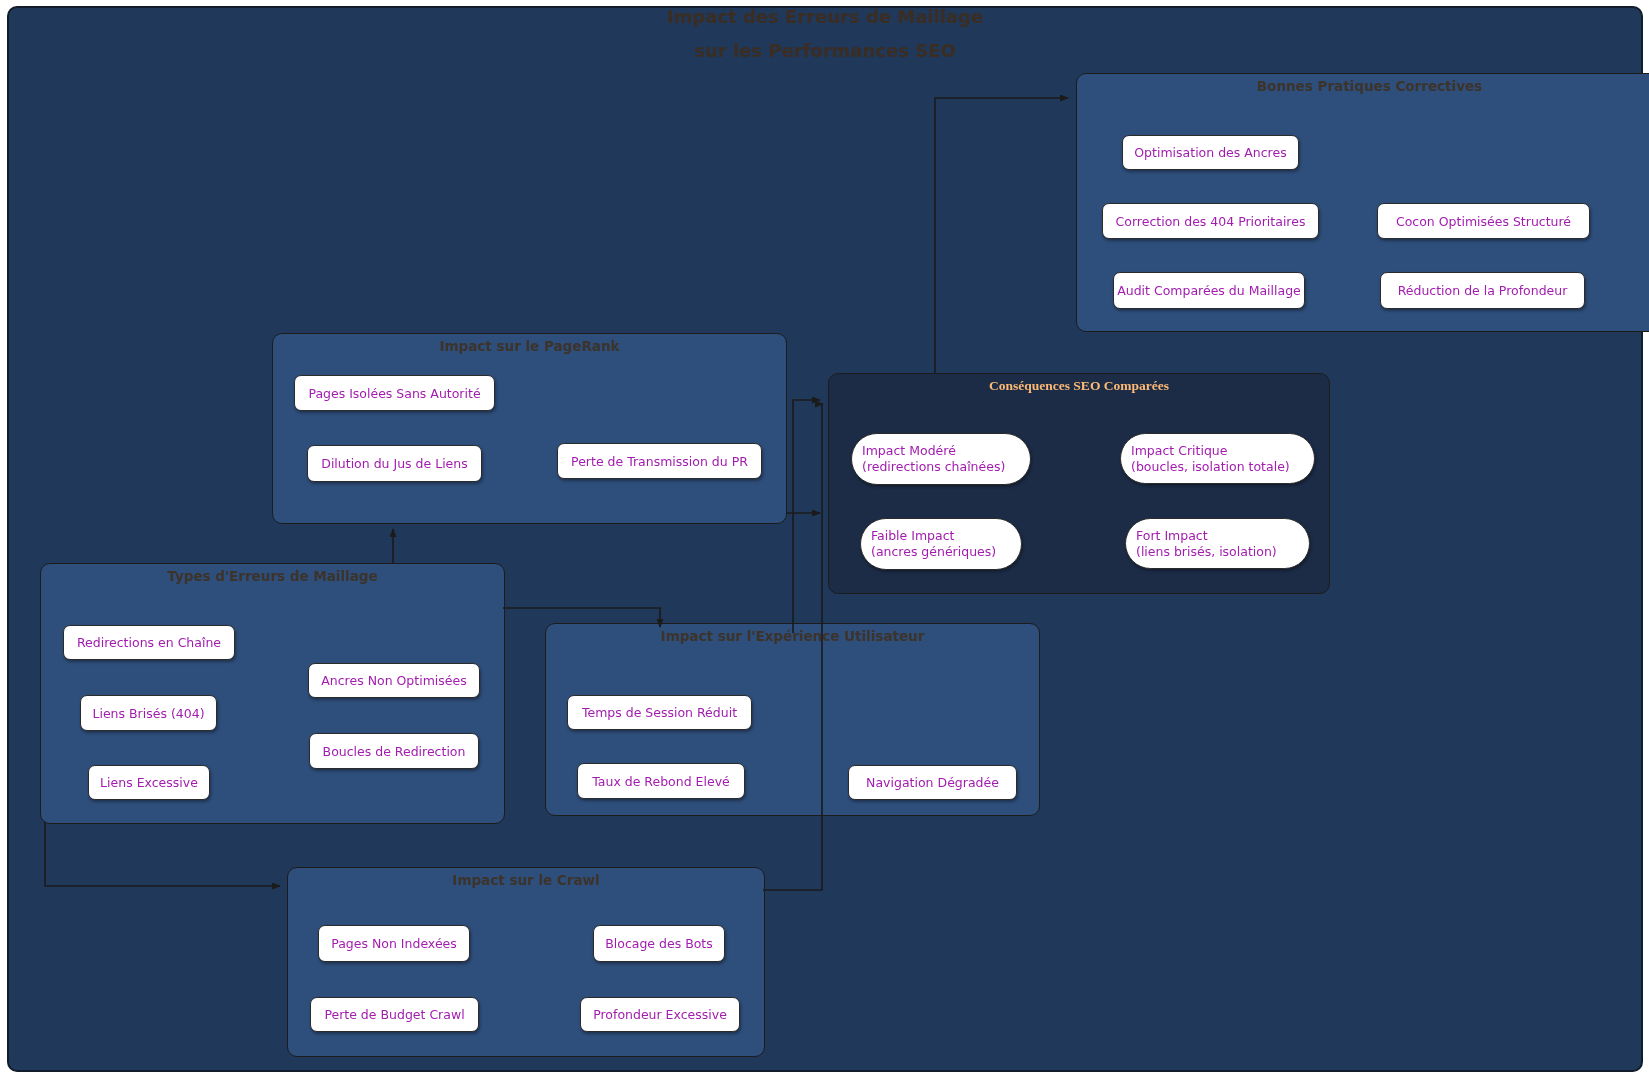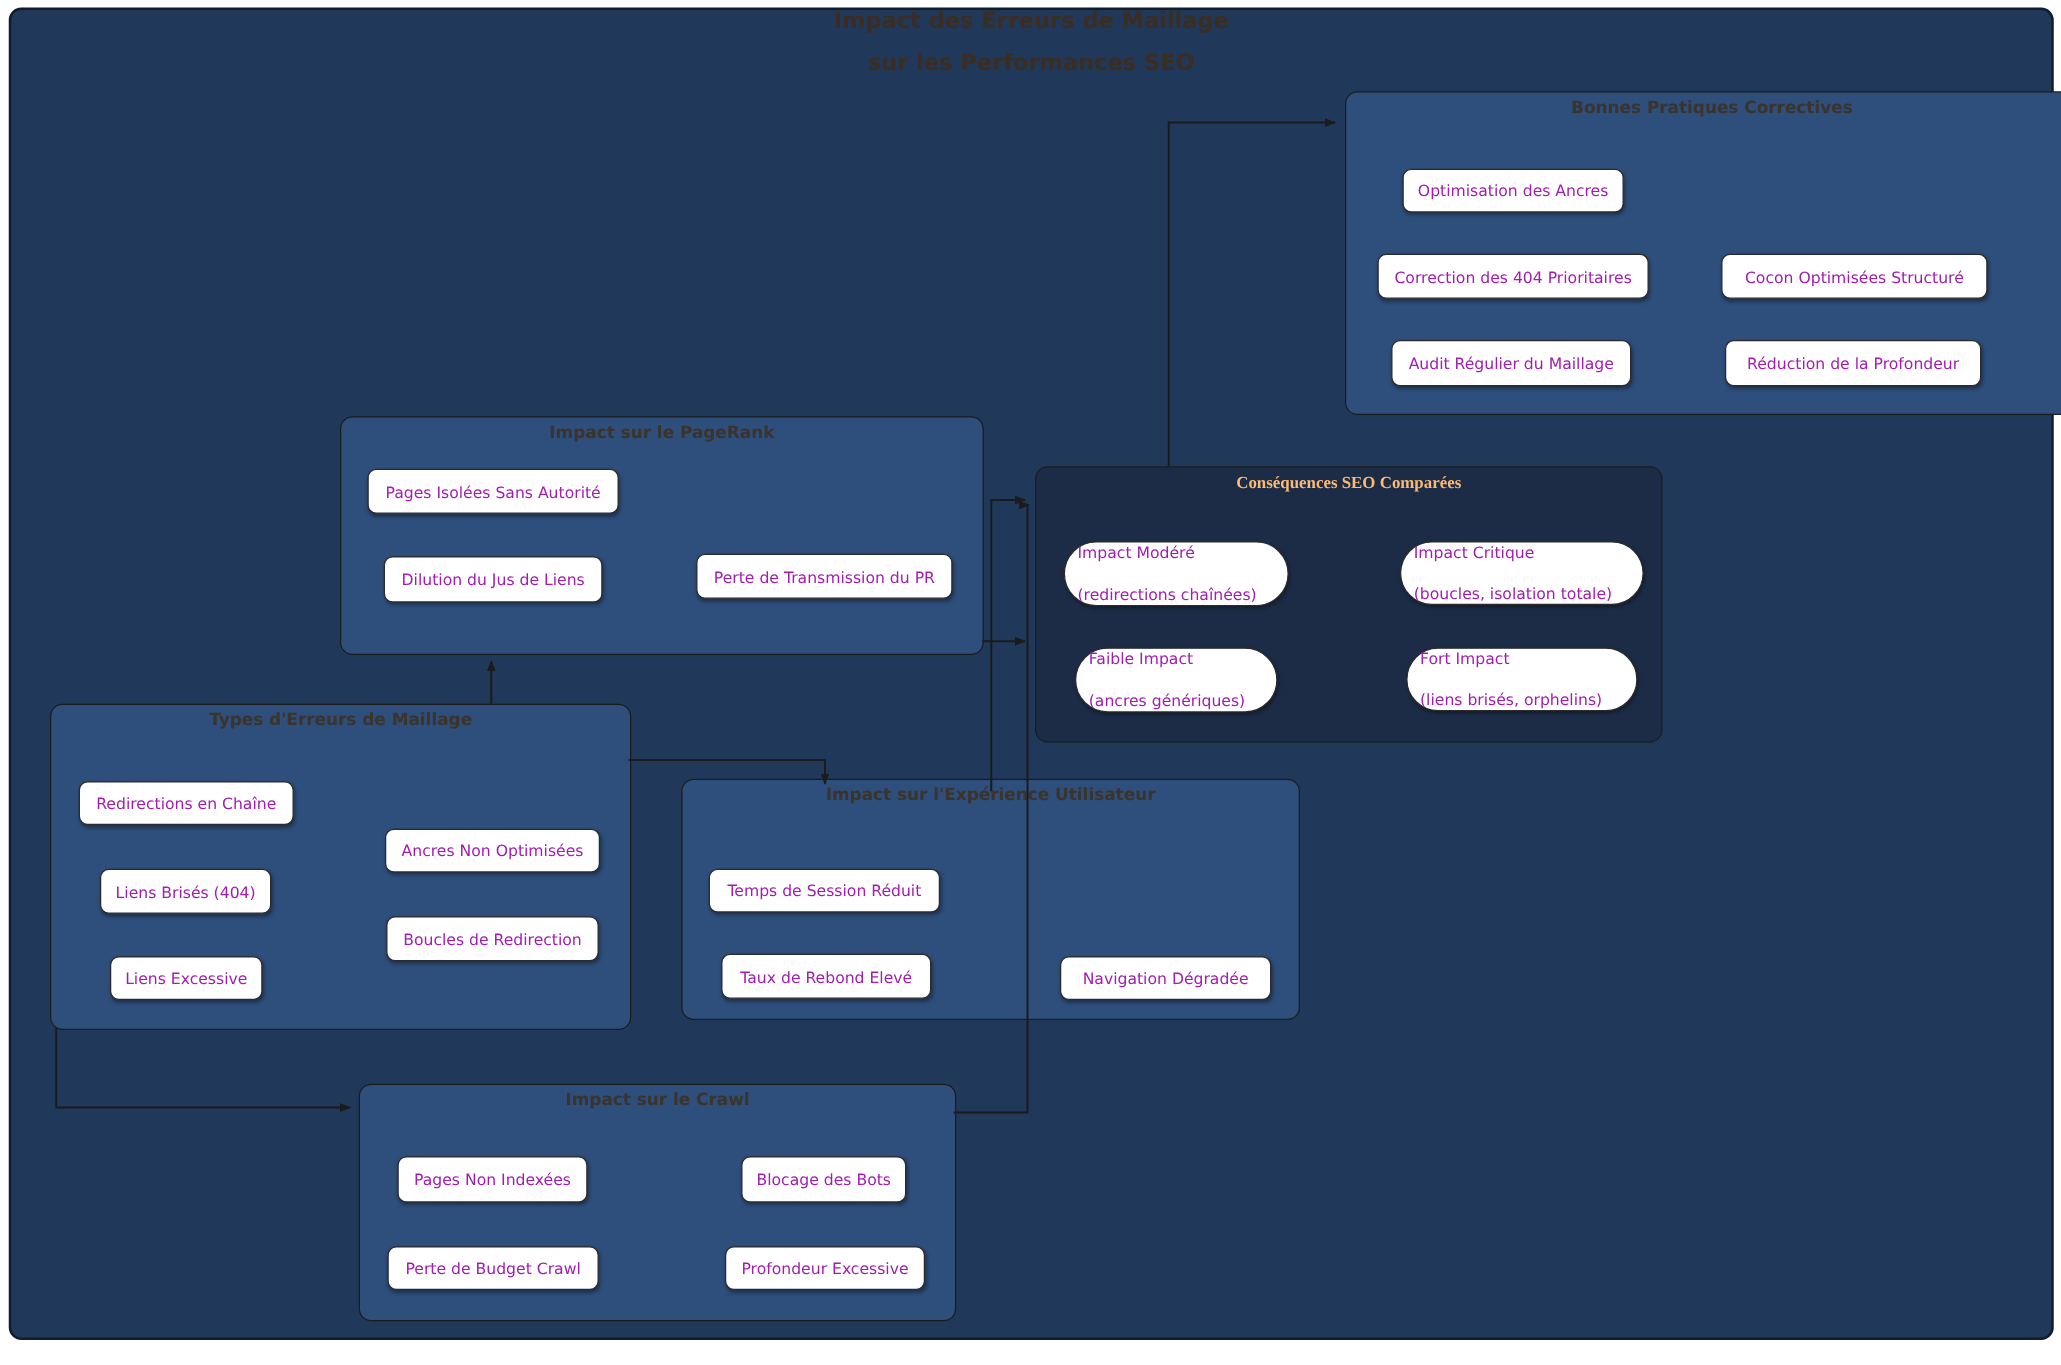--- a/index.html
+++ b/index.html
@@ -10,21 +10,21 @@
   .main-title{position:absolute;left:7px;top:8px;width:1636px;text-align:center;
               font-size:18px;font-weight:bold;line-height:17px;color:#3b2d22;white-space:pre-line;}
   .grp{position:absolute;border:1.3px solid #1c1c1c;border-radius:10px;background:#2e4e7b;}
   .grp.dark{background:#1c2c47;}
   .grp-title{position:absolute;left:0;top:4px;width:100%;text-align:center;
              font-size:13.5px;font-weight:bold;color:#3c332a;}
   .edges{position:absolute;left:0;top:0;width:1649px;height:1092px;pointer-events:none;}
   .node{position:absolute;background:#ffffff;border:1.3px solid #2b2b2b;border-radius:7px;
         box-shadow:1px 2px 3px rgba(0,0,0,0.35);display:flex;align-items:center;justify-content:center;
         font-size:12.5px;color:#a21caf;white-space:nowrap;}
-  .node.two{flex-direction:column;align-items:flex-start;justify-content:space-between;
+  .node.two{flex-direction:column;align-items:flex-start;justify-content:center;
             padding-left:10px;line-height:16px;border-radius:26px;}
 </style>
 </head>
 <body>
 
 <div id="stage">
 
   <div class="canvas"></div>
 
   <div class="main-title"><span>Impact des Erreurs de Maillage</span><br>
@@ -62,42 +62,42 @@
       <path d="M786,513 L820,513" marker-end="url(#arrow)"></path>
       <path d="M793,633 L793,400 L820,400" marker-end="url(#arrow)"></path>
       <path d="M763,890 L822,890 L822,404 L823,404" marker-end="url(#arrow)"></path>
       <path d="M935,373 L935,98 L1068,98" marker-end="url(#arrow)"></path>
     </g>
   </svg>
 
   <div class="node" style="left:1122px;top:135px;width:175px;height:33px;">Optimisation des Ancres</div>
   <div class="node" style="left:1102px;top:203px;width:215px;height:34px;">Correction des 404 Prioritaires</div>
   <div class="node" style="left:1377px;top:203px;width:211px;height:34px;">Cocon Optimisées Structuré</div>
-  <div class="node" style="left:1113px;top:272px;width:190px;height:35px;">Audit Régulier du Maillage</div>
+  <div class="node" style="left:1113px;top:272px;width:190px;height:35px;">Audit Comparées du Maillage</div>
   <div class="node" style="left:1380px;top:272px;width:203px;height:35px;">Réduction de la Profondeur</div>
 
   <div class="node" style="left:294px;top:375px;width:199px;height:34px;">Pages Isolées Sans Autorité</div>
   <div class="node" style="left:307px;top:445px;width:173px;height:35px;">Dilution du Jus de Liens</div>
   <div class="node" style="left:557px;top:443px;width:203px;height:34px;">Perte de Transmission du PR</div>
 
   <div class="node two" style="left:851px;top:433px;width:168px;height:50px;">
     <div>Impact Modéré</div>
     <div>(redirections chaînées)</div>
   </div>
   <div class="node two" style="left:1120px;top:433px;width:183px;height:49px;">
     <div>Impact Critique</div>
     <div>(boucles, isolation totale)</div>
   </div>
   <div class="node two" style="left:860px;top:518px;width:150px;height:50px;">
     <div>Faible Impact</div>
     <div>(ancres génériques)</div>
   </div>
   <div class="node two" style="left:1125px;top:518px;width:173px;height:49px;">
     <div>Fort Impact</div>
-    <div>(liens brisés, orphelins)</div>
+    <div>(liens brisés, isolation)</div>
   </div>
 
   <div class="node" style="left:63px;top:625px;width:170px;height:33px;">Redirections en Chaîne</div>
   <div class="node" style="left:308px;top:663px;width:170px;height:33px;">Ancres Non Optimisées</div>
   <div class="node" style="left:80px;top:695px;width:135px;height:34px;">Liens Brisés (404)</div>
   <div class="node" style="left:309px;top:733px;width:168px;height:34px;">Boucles de Redirection</div>
   <div class="node" style="left:88px;top:765px;width:120px;height:33px;">Liens Excessive</div>
 
   <div class="node" style="left:567px;top:695px;width:183px;height:33px;">Temps de Session Réduit</div>
   <div class="node" style="left:577px;top:763px;width:166px;height:34px;">Taux de Rebond Elevé</div>

